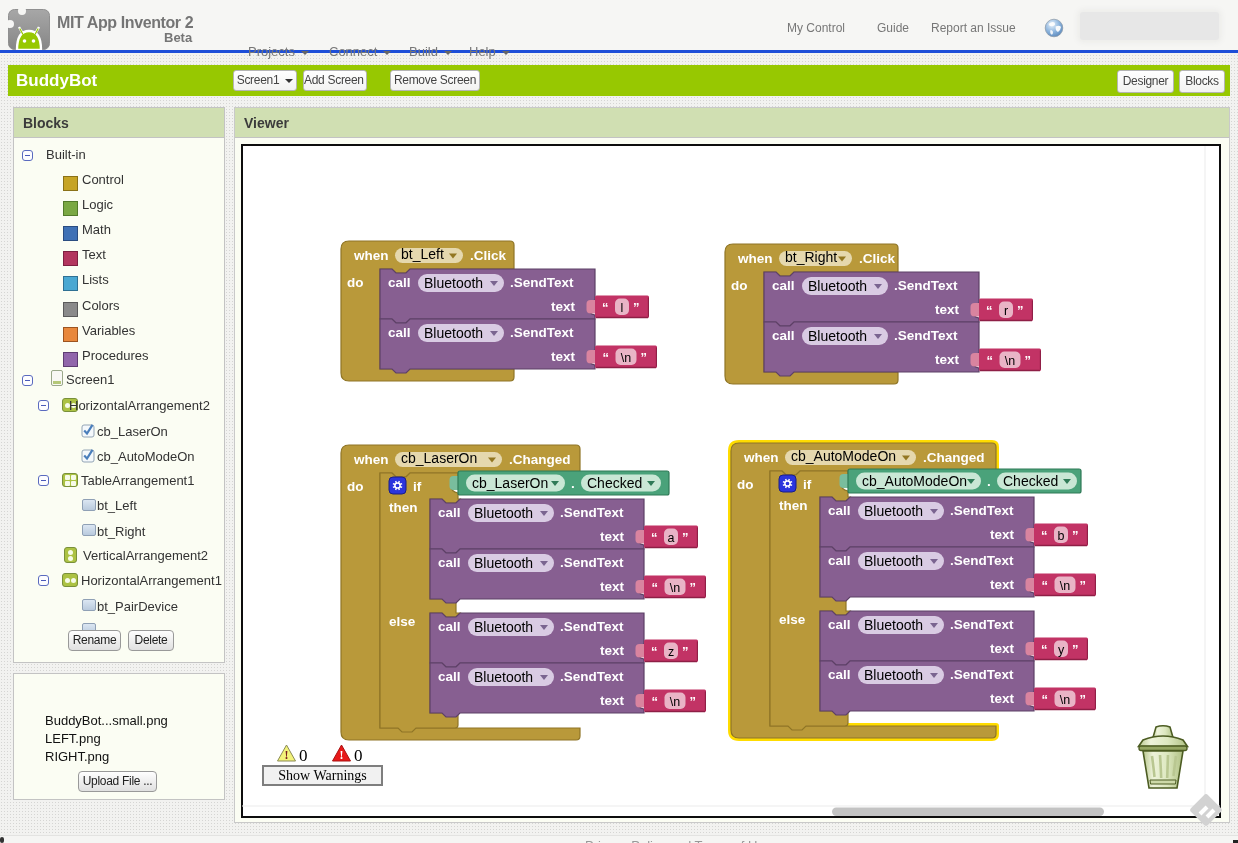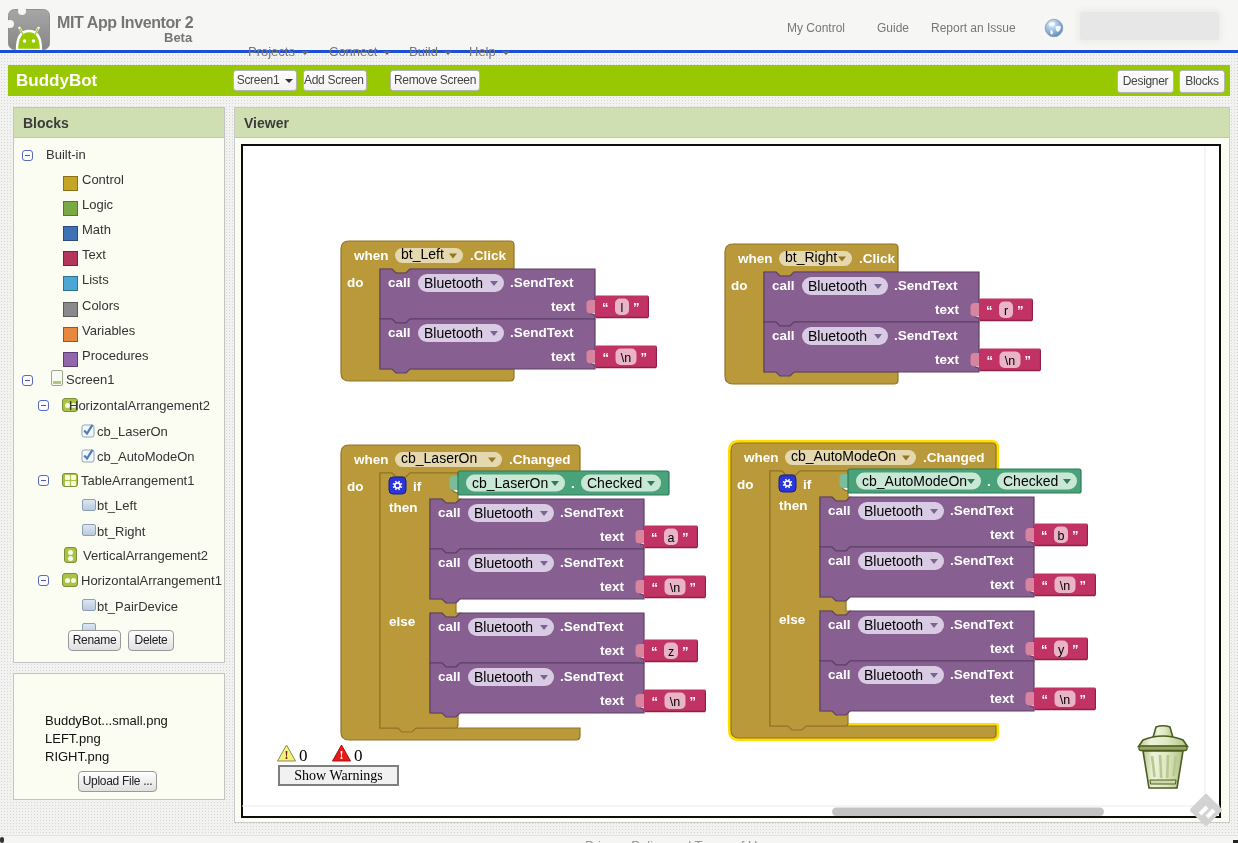--- a/index.html
+++ b/index.html
@@ -38,21 +38,21 @@
 .taicon { position:absolute; width:16px; height:14px; background:#acc243; border:1px solid #79903a; border-radius:3px; }
 .taicon i { position:absolute; left:2px; top:1px; width:5px; height:5px; background:#f6fbe8; border-radius:1px; }
 .bticon { position:absolute; width:14px; height:12px; border-radius:2px;
   background:linear-gradient(#dbe6f2,#b9cadd); border:1px solid #8fa0b5; }
 .cbi { position:absolute; }
 .mitem { position:absolute; font-size:13px; color:#111; }
 #canvas { position:absolute; left:241px; top:144px; width:980px; height:674px;
   background:#fff; border:2px solid #0d0d0d; }
 .serif { font-family:"Liberation Serif", serif; }
 #showw { position:absolute; left:262px; top:765px; width:121px; height:21px; background:#f1f1f1;
-  border:2px solid #7e7e7e; font-family:"Liberation Serif",serif; font-size:14px; text-align:center; line-height:17px; color:#000;margin-left:16px; }
+  border:2px solid #7e7e7e; font-family:"Liberation Serif",serif; font-size:14px; text-align:center; line-height:17px; color:#000; }
 #footer { position:absolute; left:0; top:835px; width:1238px; height:8px; background:#f5f5f3; border-top:1px solid #e3e3e1; }
 </style></head>
 <body>
 
 <div id="topbar">
   <svg class="abs" style="left:8px;top:9px" width="42" height="41" viewBox="0 0 42 41">
     <defs>
         <linearGradient id="lg" x1="0" y1="0" x2="0" y2="1">
       <stop offset="0" stop-color="#a7a7a7"></stop>
           <stop offset="1" stop-color="#868686"></stop>

